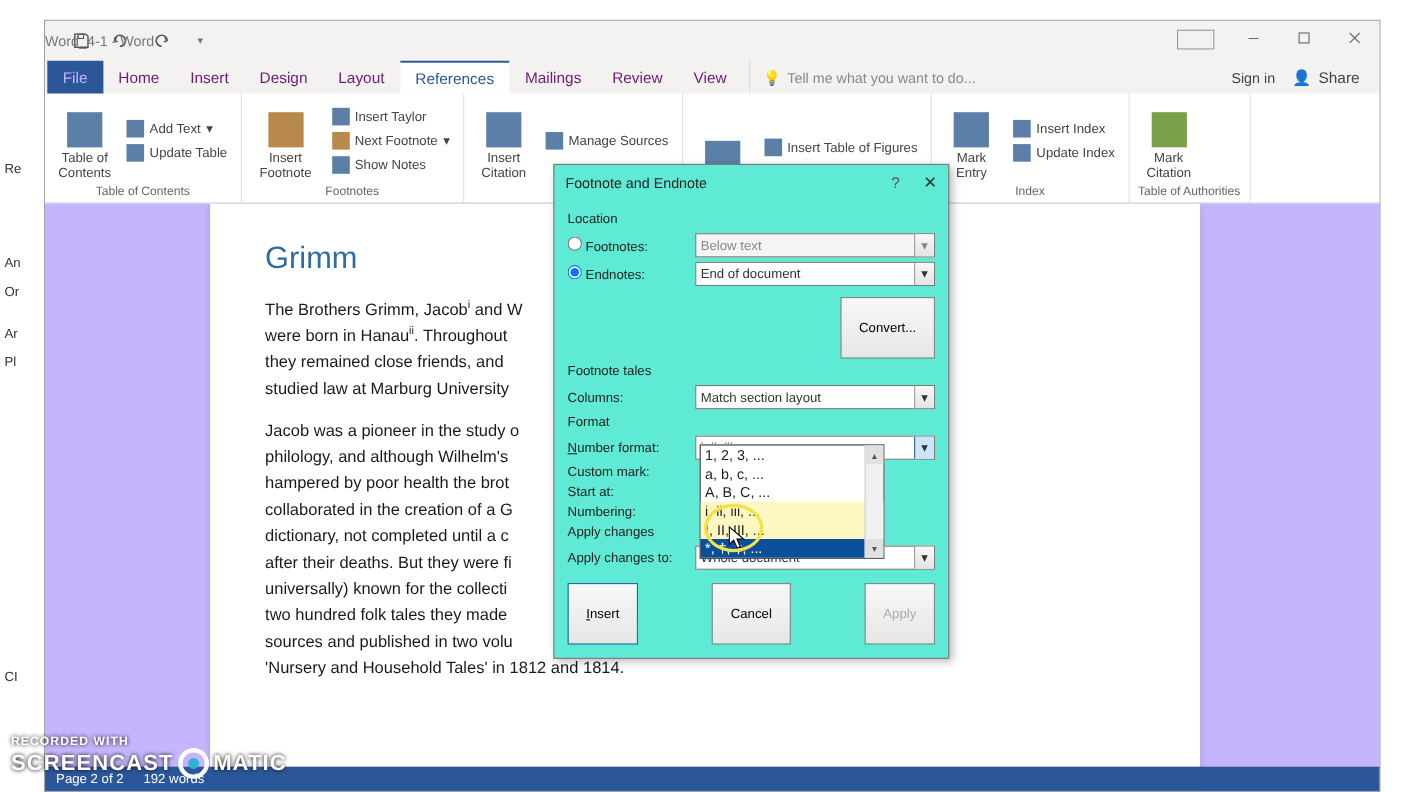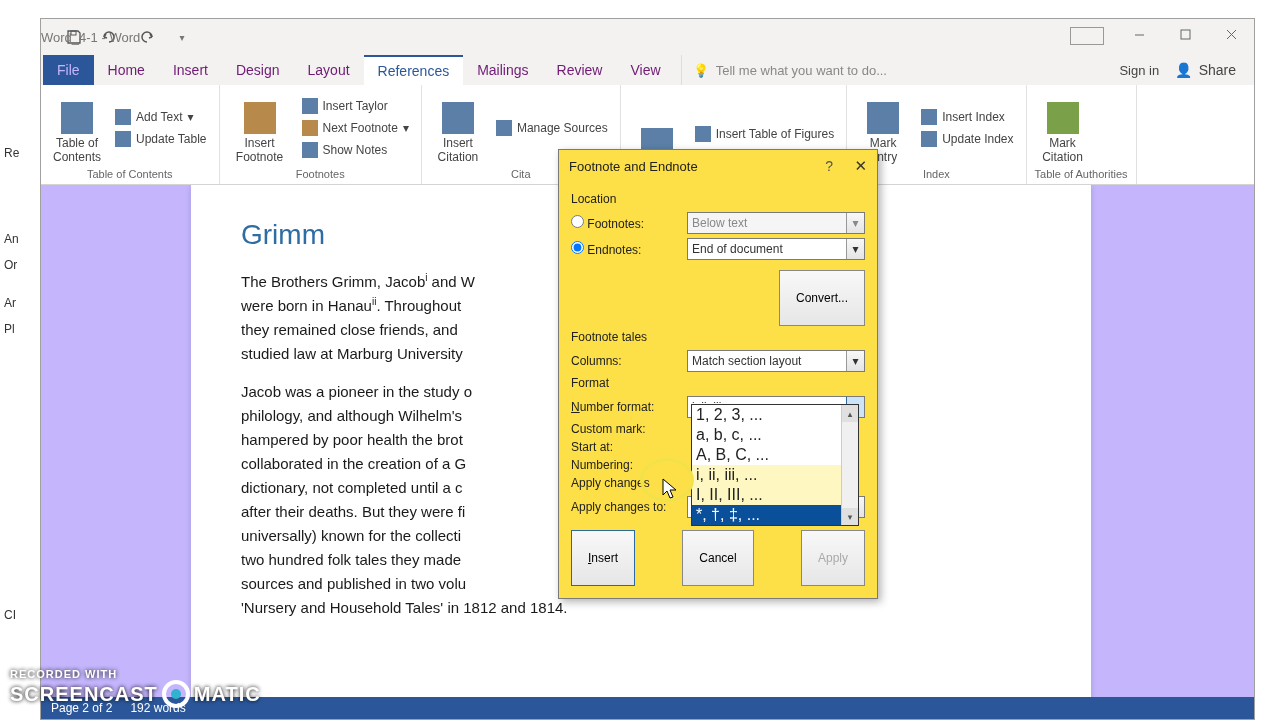--- a/index.html
+++ b/index.html
@@ -44,42 +44,42 @@
 .doc-title { color: #2e6ca4; font-size: 28px; font-weight: 400; margin-bottom: 12px; }
 .para { margin-bottom: 14px; }
 .sup { font-size: 10px; vertical-align: super; }
 
 .footnote-rule { border-top: 1px solid #333; width: 170px; margin: 22px 0 6px 0; }
 .footnote-text { font-size: 13px; line-height: 1.45; color: #222; }
 
 .statusbar { position: absolute; bottom: 0; left: 0; right: 0; height: 22px; background: #2b579a; color: #fff; font-size: 12px; display: flex; align-items: center; padding: 0 10px; gap: 18px; }
 
 
-.dialog { position: absolute; left: 517px; top: 130px; width: 320px; background: #fde047; border: 1px solid #7a7a7a; box-shadow: 3px 3px 8px rgba(0,0,0,0.3); z-index: 100; font-size: 12px; color: #222; }
+.dialog { position: absolute; left: 462px; top: 130px; width: 360px; background: #5eead4; border: 1px solid #7a7a7a; box-shadow: 3px 3px 8px rgba(0,0,0,0.3); z-index: 100; font-size: 12px; color: #222; }
 .dlg-title { height: 32px; display: flex; align-items: center; padding: 0 10px; font-size: 13px; position: relative; }
 .dlg-help { position: absolute; right: 44px; color: #555; font-size: 14px; }
 .dlg-close { position: absolute; right: 10px; color: #333; font-size: 15px; }
 .dlg-body { padding: 6px 12px 12px 12px; }
 .section-h { font-size: 12px; margin: 4px 0 6px 0; }
 .row { display: flex; align-items: center; gap: 8px; margin: 4px 0; }
 .row label { flex: 0 0 108px; }
 .combo { flex: 1; border: 1px solid #7a7a7a; height: 22px; background: #fff; display: flex; align-items: center; padding: 0 4px; position: relative; color: #333; }
 .combo.disabled { background: #f5f5f5; color: #888; }
 .combo .arrow { position: absolute; right: 0; top: 0; width: 18px; height: 100%; border-left: 1px solid #999; background: linear-gradient(#f8f8f8,#e4e4e4); display: flex; align-items: center; justify-content: center; }
 .combo.blue .arrow { background: #cce4f7; border-left-color: #2b69a3; }
 .dlg-btn { border: 1px solid #888; background: linear-gradient(#f8f8f8,#e6e6e6); padding: 20px 16px; font-size: 12px; }
 .dlg-btn.primary { border-color: #2b69a3; }
 .dlg-btn.disabled { color: #aaa; }
 .btnrow { display: flex; justify-content: flex-end; gap: 8px; margin-top: 10px; }
 .btnrow3 { display: flex; justify-content: space-between; gap: 8px; margin-top: 12px; }
 .radio { width: 13px; height: 13px; }
 
 
 .dropdown { position: absolute; left: 132px; top: 254px; width: 168px; border: 1px solid #333; background: #fff; z-index: 200; }
-.dd-item { padding: 1px 4px; font-size: 16px; color: #222; }
+.dd-item { padding: 1px 4px; font-size: 13px; color: #222; }
 .dd-item.highlight { background: #fff7c2; }
 .dd-item.selected { background: #0a4f9a; color: #fff; }
 .dd-scroll { position: absolute; right: 0; top: 0; width: 17px; height: 100%; background: #f0f0f0; border-left: 1px solid #ccc; }
 .dd-sbtn { height: 17px; background: #e0e0e0; display: flex; align-items: center; justify-content: center; font-size: 9px; color: #555; }
 .dd-sbtn.bottom { position: absolute; bottom: 0; width: 100%; }
 
 .cursor { position: absolute; left: 662px; top: 478px; z-index: 300; pointer-events: none; }
 .hl-ring { position: absolute; width: 54px; height: 44px; border: 3px solid #f2e24a; border-radius: 50%; left: 640px; top: 458px; z-index: 250; pointer-events: none; }
 
 .watermark { position: absolute; left: 10px; bottom: 12px; color: #fff; font-weight: 700; text-shadow: 0 0 4px #000; z-index: 400; }

